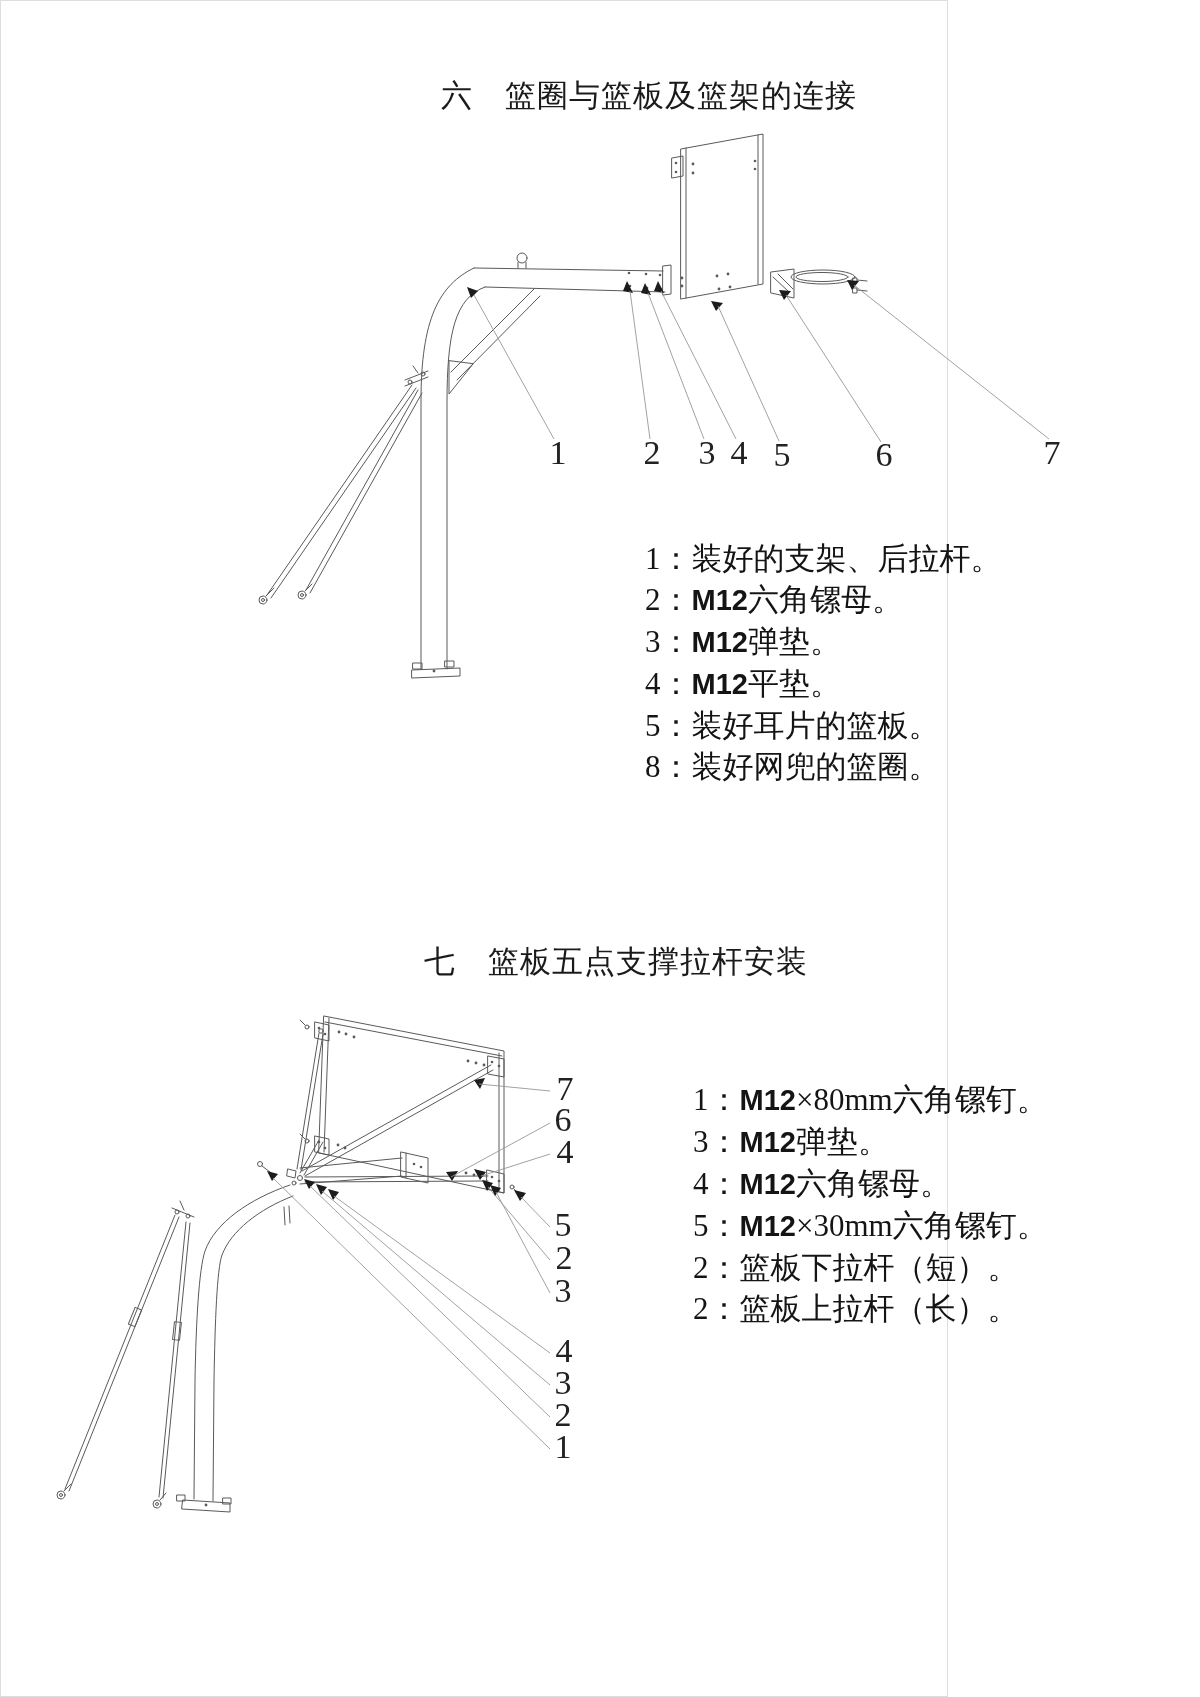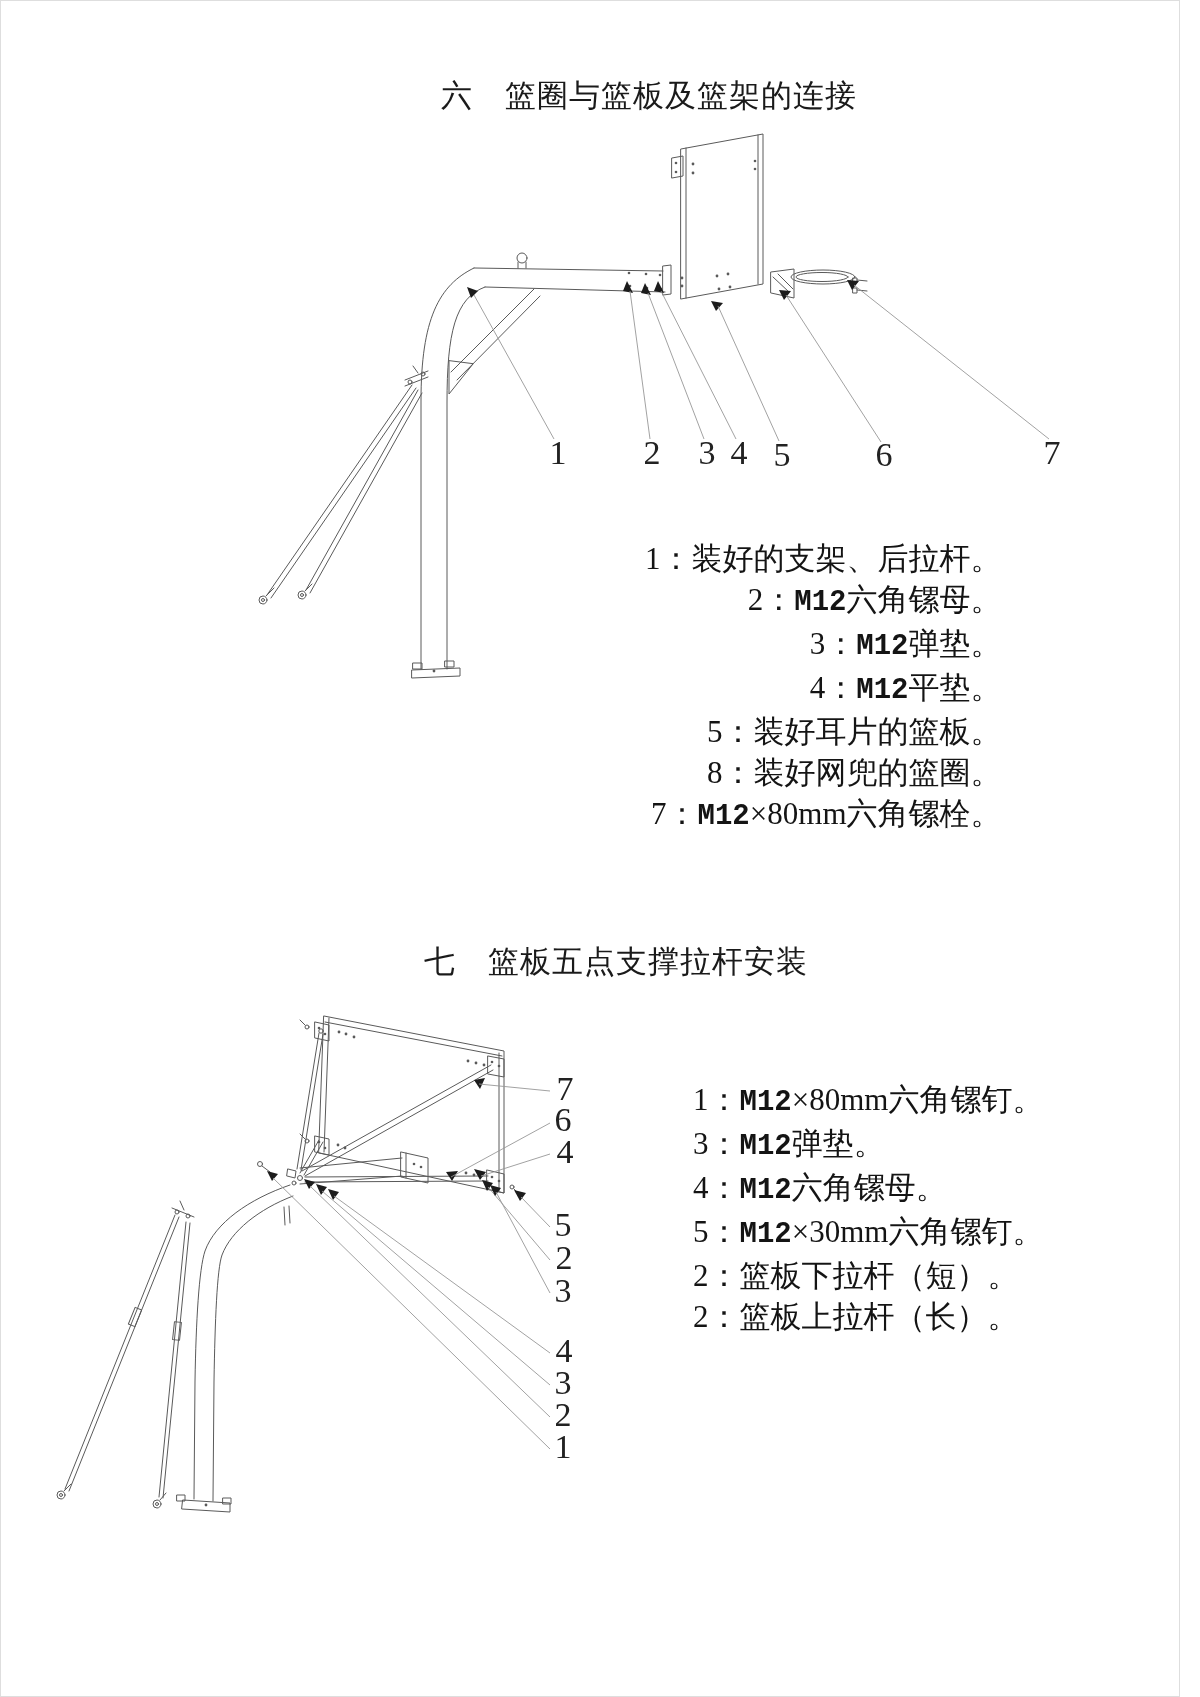--- a/index.html
+++ b/index.html
@@ -1,27 +1,27 @@
 <!DOCTYPE html>
 <html><head>
 <meta charset="utf-8">
 <style>
   html,body{margin:0;padding:0;}
   body{width:1200px;height:1697px;background:#ffffff;position:relative;
        font-family:"Liberation Serif",serif;color:#111;}
-  .page{position:absolute;left:0;top:0;width:1180px;height:1697px;
+  .page{position:absolute;left:0;top:0;width:948px;height:1697px;
         border:1px solid #dedede;box-sizing:border-box;background:#fff;}
   .title{position:absolute;white-space:nowrap;color:#1a1a1a;
          font-family:"Liberation Serif",serif;letter-spacing:1px;}
   .t1{left:440px;top:74px;font-size:31px;}
   .t2{left:423px;top:932px;font-size:31px;margin-top:8px;}
   .list{position:absolute;white-space:nowrap;font-size:31px;line-height:41px;color:#141414;}
-  .l1{left:644px;top:537px;text-align:right;}
+  .l1{left:644px;top:537px;}
   .l2{left:692px;top:1078px;}
-  .m12{font-family:Liberation Mono, monospace;font-weight:700;font-size:29px;}
+  .m12{font-family:Liberation Sans, sans-serif;font-weight:700;font-size:29px;}
   svg{position:absolute;overflow:visible;}
   .d1{left:250px;top:120px;width:830px;height:565px;}
   .d2{left:45px;top:1005px;width:540px;height:515px;}
   .draw path,.draw circle,.draw ellipse,.draw rect{stroke:#5a5a5a;stroke-width:1;fill:none;
         stroke-linecap:round;stroke-linejoin:round;}
   .draw .dot{fill:#5a5a5a;stroke:none;}
   .ld{stroke:#979797;stroke-width:0.9;fill:none;}
   .ar{fill:#1c1c1c;stroke:none;}
   .co{font:34px "Liberation Serif",serif;fill:#222;text-anchor:middle;}
 </style>
@@ -130,21 +130,20 @@
       </g>
   </svg>
 
   <div class="list l1">
       <div class="part-line">1：装好的支架、后拉杆。</div>
       <div class="part-line">2：<span class="m12">M12</span>六角镙母。</div>
       <div class="part-line">3：<span class="m12">M12</span>弹垫。</div>
       <div class="part-line">4：<span class="m12">M12</span>平垫。</div>
       <div class="part-line">5：装好耳片的篮板。</div>
       <div class="part-line">8：装好网兜的篮圈。</div>
-      <div class="part-line">7：<span class="m12">M12</span>×80mm六角镙栓。</div>
     </div>
 
   <div class="title t2">七　篮板五点支撑拉杆安装</div>
 
   <svg class="d2" viewBox="45 1005 540 515">
     <g class="draw">
       <path d="M323,1015 L503,1050 L503,1192 L318,1152 Z"></path>
       <path d="M324,1021 L501,1055"></path>
       <path d="M498,1052 L498,1190"></path>
       <path d="M328,1017 L323,1151"></path>

